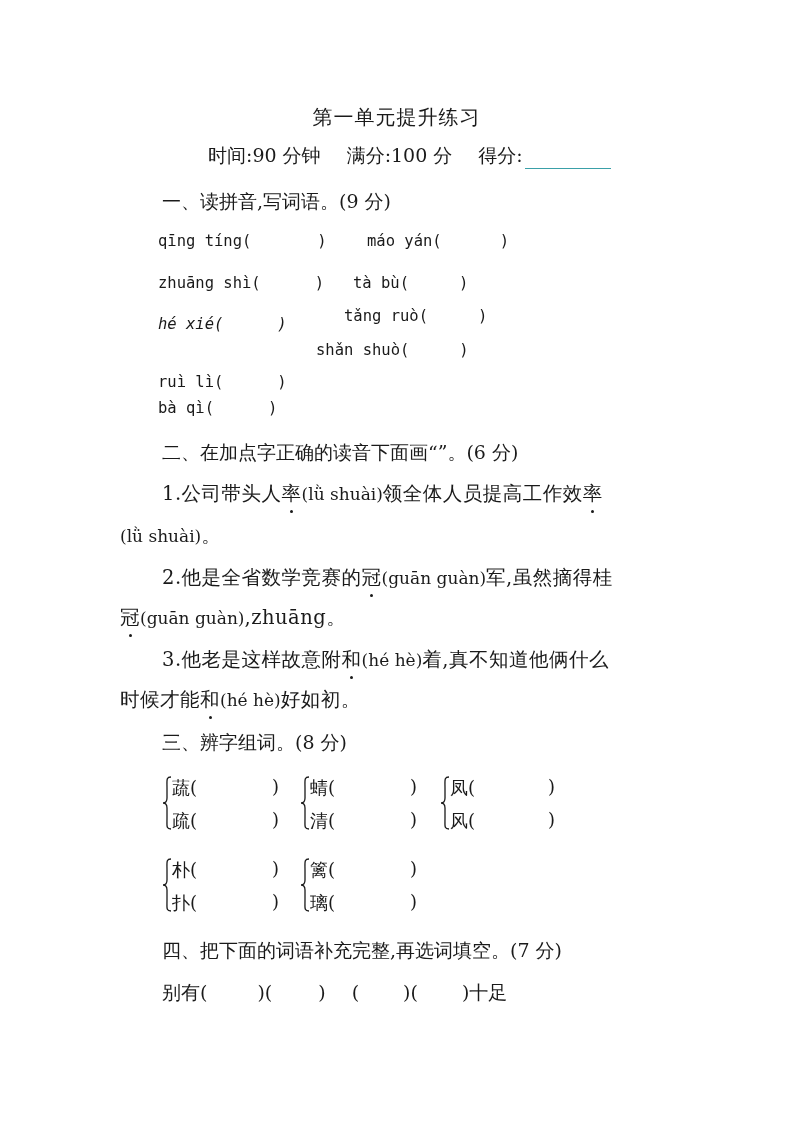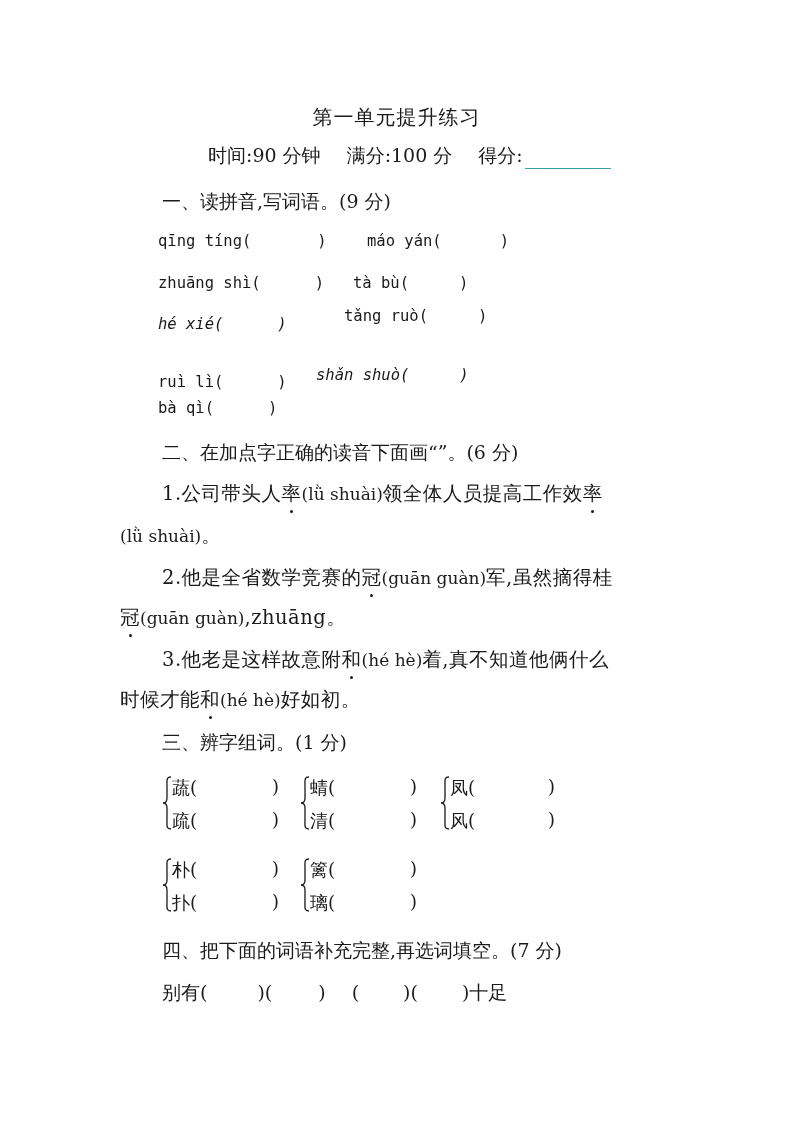--- a/index.html
+++ b/index.html
@@ -122,21 +122,21 @@
 <div class="abs pinyin" style="top:315px; left:158px;font-style:italic;">
   <span>hé xié</span>(<span class="blank" style="width:54px;"></span>)
 </div>
 <div class="abs pinyin" style="top:307px; left:344px;">
   <span>tǎng ruò</span>(<span class="blank" style="width:50px;"></span>)
 </div>
 
 <div class="abs pinyin" style="top:357px; left:158px;margin-top:16px;">
   <span>ruì lì</span>(<span class="blank" style="width:54px;"></span>)
 </div>
-<div class="abs pinyin" style="top:366px; left:316px;font-style:italic;">
+<div class="abs pinyin" style="top:341px; left:316px;">
   <span>shǎn shuò</span>(<span class="blank" style="width:50px;"></span>)
 </div>
 
 <div class="abs pinyin" style="top:399px; left:158px;">
   <span>bà qì</span>(<span class="blank" style="width:54px;"></span>)
 </div>
 
 <div class="abs section" style="top:440px; left:162px;">二、在加点字正确的读音下面画“”。(6 分)</div>
 
 <div class="abs q" style="top:480px; left:162px;">
@@ -153,21 +153,21 @@
   <span class="dot">冠</span><span class="py">(guān   guàn)</span><span>,zhuāng。</span>
 </div>
 
 <div class="abs q" style="top:646px; left:162px;">
   <span>3.</span><span>他老是这样故意附</span><span class="dot">和</span><span class="py">(hé   hè)</span><span>着,真不知道他俩什么</span>
 </div>
 <div class="abs q" style="top:686px; left:120px;">
   <span>时候才能</span><span class="dot">和</span><span class="py">(hé   hè)</span><span>好如初。</span>
 </div>
 
-<div class="abs section" style="top:730px; left:162px;">三、辨字组词。(1 分)</div>
+<div class="abs section" style="top:730px; left:162px;">三、辨字组词。(8 分)</div>
 
 <div class="group" style="top:776px; left:162px; width:118px; height:60px;">
   <svg class="brace" viewBox="0 0 10 54">
       <path d="M9 1 C4 1 5 4 5 12 L5 22 C5 26 3 27 1 27 C3 27 5 28 5 32 L5 42 C5 50 4 53 9 53" fill="none" stroke="#1a1a1a" stroke-width="1.3"></path>
     </svg>
   <div class="row" style="top:0;"><span>蔬</span>(<span class="paren-r" style="left:100px;">)</span></div>
   <div class="row" style="top:33px;"><span>疏</span>(<span class="paren-r" style="left:100px;">)</span></div>
 </div>
 
 <div class="group" style="top:776px; left:300px; width:118px; height:60px;">

